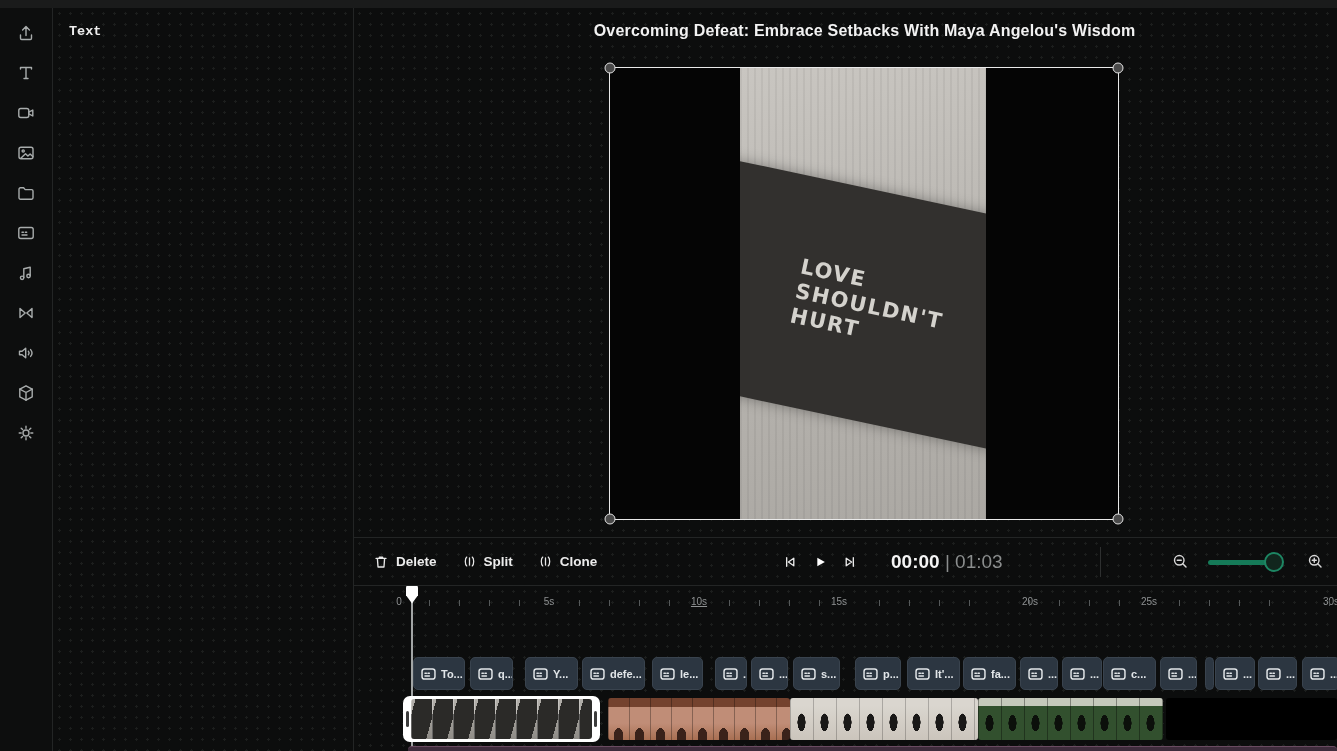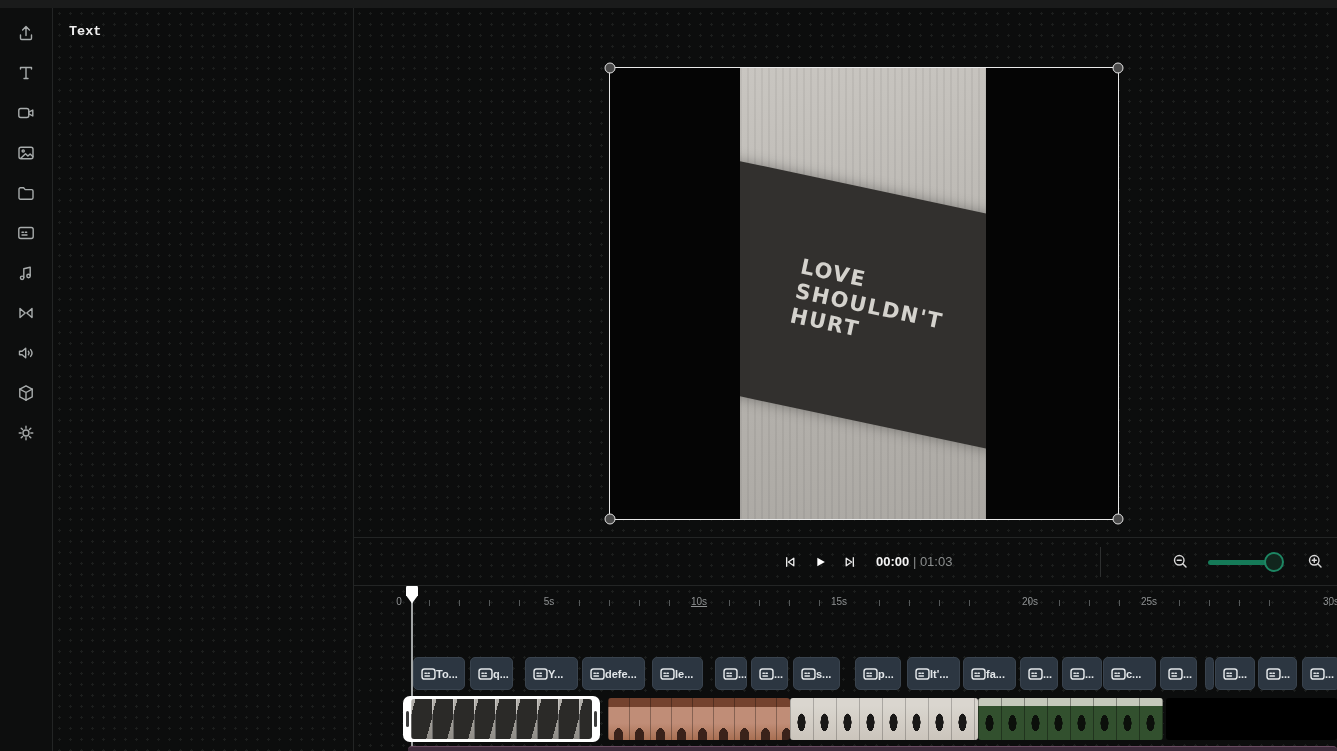--- a/index.html
+++ b/index.html
@@ -44,41 +44,41 @@
 
   
   .toolbar { position:absolute; left:354px; top:537px; width:983px; height:48px;
     border-top:1px solid #232525; display:flex; align-items:center; }
   .tb-left { display:flex; align-items:center; gap:24px; padding-left:18px; }
   .tb-btn { display:flex; align-items:center; gap:6px; background:none; border:none; cursor:pointer;
     color:#ececec; font-size:13.5px; font-weight:700; font-family:"Liberation Sans",sans-serif; }
   .tb-btn svg { stroke:#e8e8e8; fill:none; stroke-width:1.5; stroke-linecap:round; stroke-linejoin:round; }
   .tb-center { position:absolute; left:427px; display:flex; align-items:center; gap:12px; }
   .tb-center svg { stroke:#eaeaea; fill:none; stroke-width:1.5; stroke-linecap:round; stroke-linejoin:round; cursor:pointer; }
-  .time { font-size:13px; margin-left:5px; white-space:nowrap; }
+  .time { font-size:19px; margin-left:20px; white-space:nowrap; }
   .time .cur { color:#f5f5f5; font-weight:700; }
   .time .rest { color:#8b8e8e; font-weight:400; }
   .tb-divider { position:absolute; left:746px; top:9px; width:1px; height:30px; background:#2e3030; }
   .tb-right { position:absolute; right:12px; display:flex; align-items:center; gap:18px; }
   .tb-right svg { stroke:#d9d9d9; fill:none; stroke-width:1.5; stroke-linecap:round; cursor:pointer; }
   .zoom-slider { position:relative; width:80px; height:20px; cursor:pointer; }
   .zoom-track { position:absolute; left:0; top:8px; width:72px; height:5px; border-radius:3px; background:#157a58; }
   .zoom-handle { position:absolute; left:56px; top:0; width:20px; height:20px; border-radius:50%;
     background:#11261d; border:2px solid #1d8663; }
 
   
   .timeline { position:absolute; left:354px; top:585px; width:983px; height:166px;
     border-top:1px solid #232525; overflow:hidden; }
   .ruler-label { position:absolute; top:10px; transform:translateX(-50%); font-size:10px; color:#8f9293; }
   .ruler-tick { position:absolute; top:14px; width:1px; height:6px; background:#55595a; }
   .playhead-line { position:absolute; top:2px; bottom:0; width:2px; background:#a2a5a5; z-index:1; }
   .playhead-head { position:absolute; top:-1px; z-index:6; cursor:grab; }
   .text-track { position:absolute; left:0; top:71px; width:100%; height:33px; }
   .tclip { position:absolute; top:0; height:33px; background:#2c3641; border:1px solid #39434e; border-radius:5px;
-    display:flex; align-items:center; padding-left:7px; overflow:hidden; cursor:pointer; z-index:2; }
+    display:flex; align-items:center; gap:5px; padding-left:7px; overflow:hidden; cursor:pointer; z-index:2; }
   .tclip svg { flex:none; stroke:#e2e6e9; fill:none; stroke-width:1.6; stroke-linecap:round; stroke-linejoin:round; }
   .tclip-label { font-size:11px; font-weight:700; color:#e2e6e9; white-space:nowrap; }
   .video-track { position:absolute; left:0; top:0; width:100%; height:100%; }
   .vclip { position:absolute; top:112px; height:42px; border-radius:3px; z-index:2; cursor:pointer; }
   .vclip-frame { position:absolute; top:110px; height:46px; background:#fff; border-radius:7px; z-index:3; cursor:pointer; }
   .vclip-thumbs { position:absolute; left:8px; right:8px; top:3px; bottom:3px; border-radius:3px; }
   .trim { position:absolute; top:50%; transform:translateY(-50%); width:3px; height:16px; background:#3c3c3c; border-radius:2px; }
   .trim.l { left:3px; } .trim.r { right:3px; }
   .vc-sign { background-image:
       repeating-linear-gradient(90deg, rgba(255,255,255,.28) 0 1px, transparent 1px 21px),
@@ -174,39 +174,60 @@
         <path d="M10 3.2v2M10 14.8v2M3.2 10h2M14.8 10h2M5.2 5.2l1.4 1.4M13.4 13.4l1.4 1.4M14.8 5.2l-1.4 1.4M6.6 13.4l-1.4 1.4"></path>
       </svg>
     </button>
 </nav>
 
 <section class="panel dotted">
   <div class="panel-title">Text</div>
 </section>
 
 <section class="main dotted">
+  <div class="canvas-title">Overcoming Defeat: Embrace Setbacks With Maya Angelou's Wisdom</div>
   <div class="sel-box">
     <div class="video">
       <div class="sign">
 
         <div class="sign-text">
           <div>LOVE</div>
           <div>SHOULDN'T</div>
           <div>HURT</div>
         </div>
       </div>
     </div>
     <div class="handle" style="left:0;top:0"></div>
     <div class="handle" style="left:100%;top:0"></div>
     <div class="handle" style="left:0;top:100%"></div>
     <div class="handle" style="left:100%;top:100%"></div>
   </div>
 </section>
 
 <section class="toolbar dotted">
+  <div class="tb-left">
+    <button class="tb-btn">
+      <svg viewBox="0 0 20 20" width="18" height="18">
+          <path d="M4.5 6h11M8.2 6V4.6h3.6V6M6 6l.7 9.6h6.6L14 6z"></path>
+        </svg>
+      <span>Delete</span>
+    </button>
+    <button class="tb-btn">
+      <svg viewBox="0 0 20 20" width="17" height="17">
+          <path d="M6.8 4.8c-2.3 1.7-2.3 8.7 0 10.4M13.2 4.8c2.3 1.7 2.3 8.7 0 10.4M10 5.8v8.4"></path>
+        </svg>
+      <span>Split</span>
+    </button>
+    <button class="tb-btn">
+      <svg viewBox="0 0 20 20" width="17" height="17">
+          <path d="M6.8 4.8c-2.3 1.7-2.3 8.7 0 10.4M13.2 4.8c2.3 1.7 2.3 8.7 0 10.4M10 5.8v8.4"></path>
+        </svg>
+      <span>Clone</span>
+    </button>
+  </div>
   <div class="tb-center">
     <svg viewBox="0 0 20 20" width="18" height="18">
         <path d="M6.3 5.2v9.6"></path>
         <path d="M14.2 5.8 8.2 10l6 4.2z"></path>
       </svg>
     <svg viewBox="0 0 20 20" width="18" height="18">
         <path d="M7 5.2l8.4 4.8L7 14.8z" fill="#ffffff" stroke="none"></path>
       </svg>
     <svg viewBox="0 0 20 20" width="18" height="18">
         <path d="M13.7 5.2v9.6"></path>

